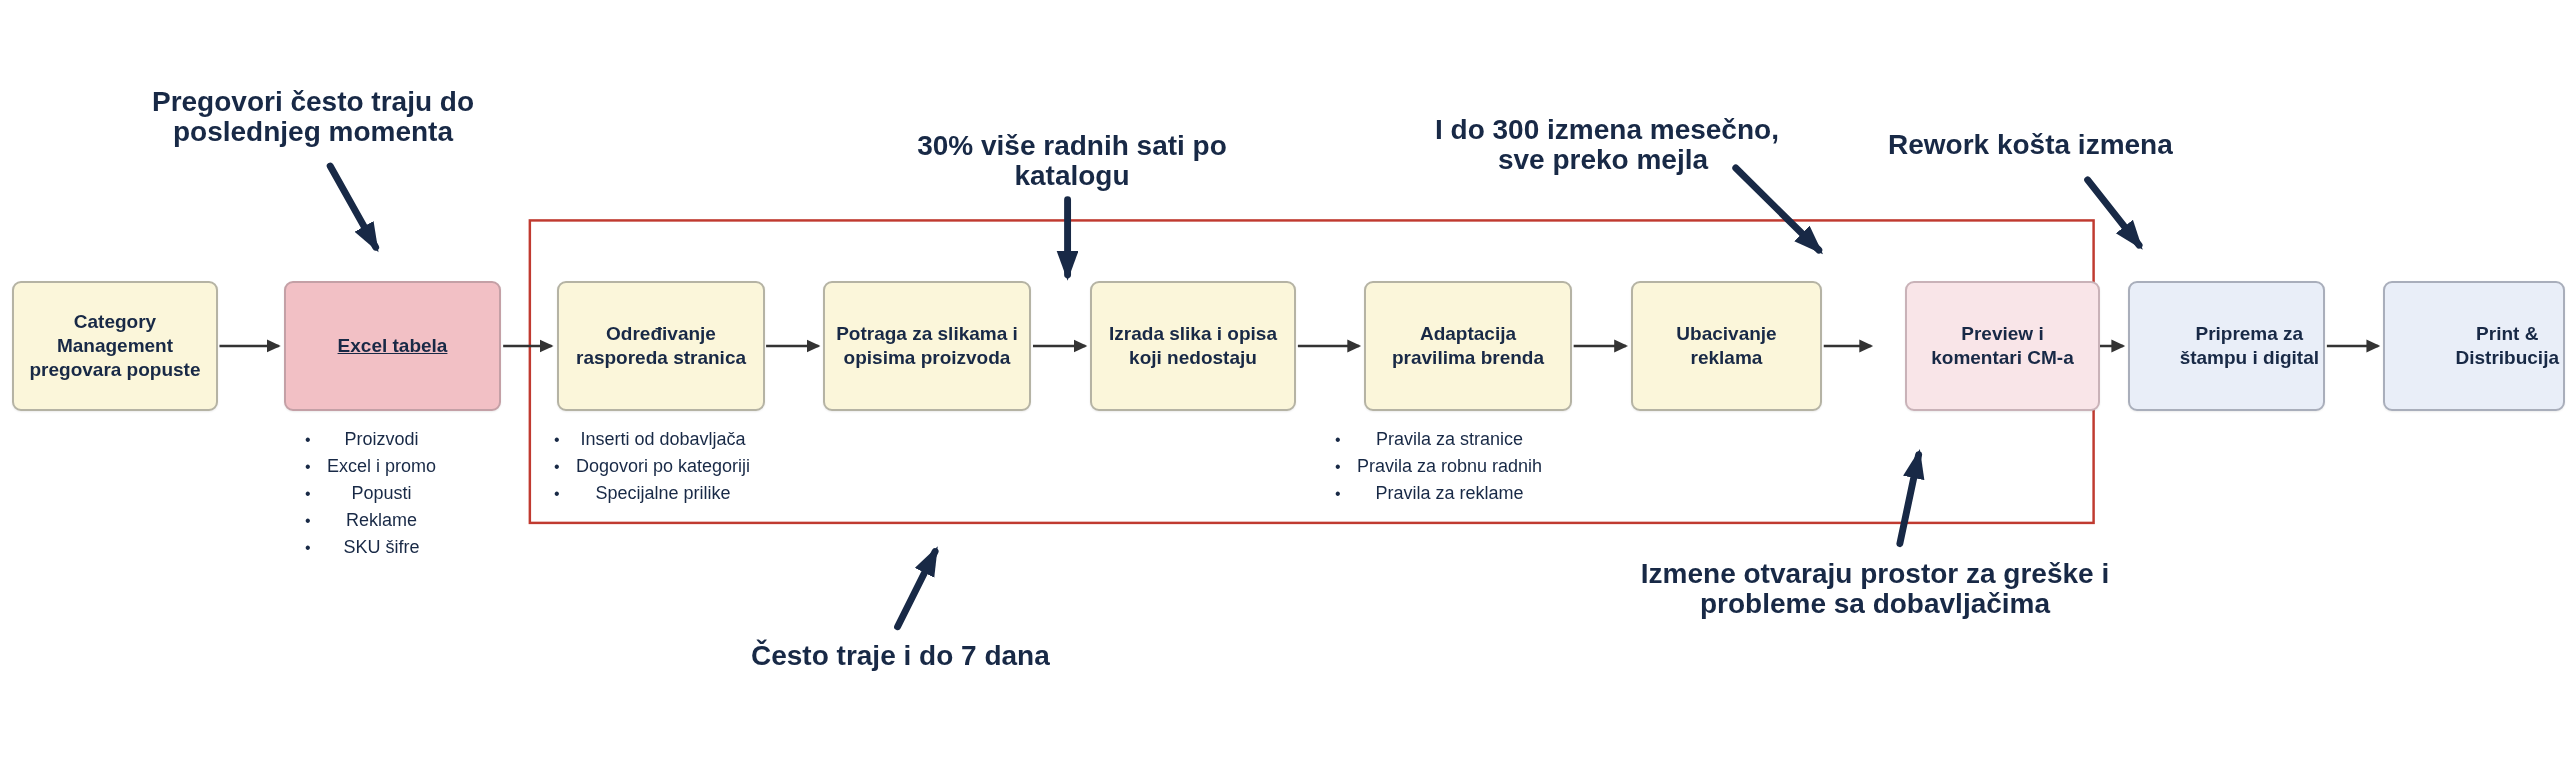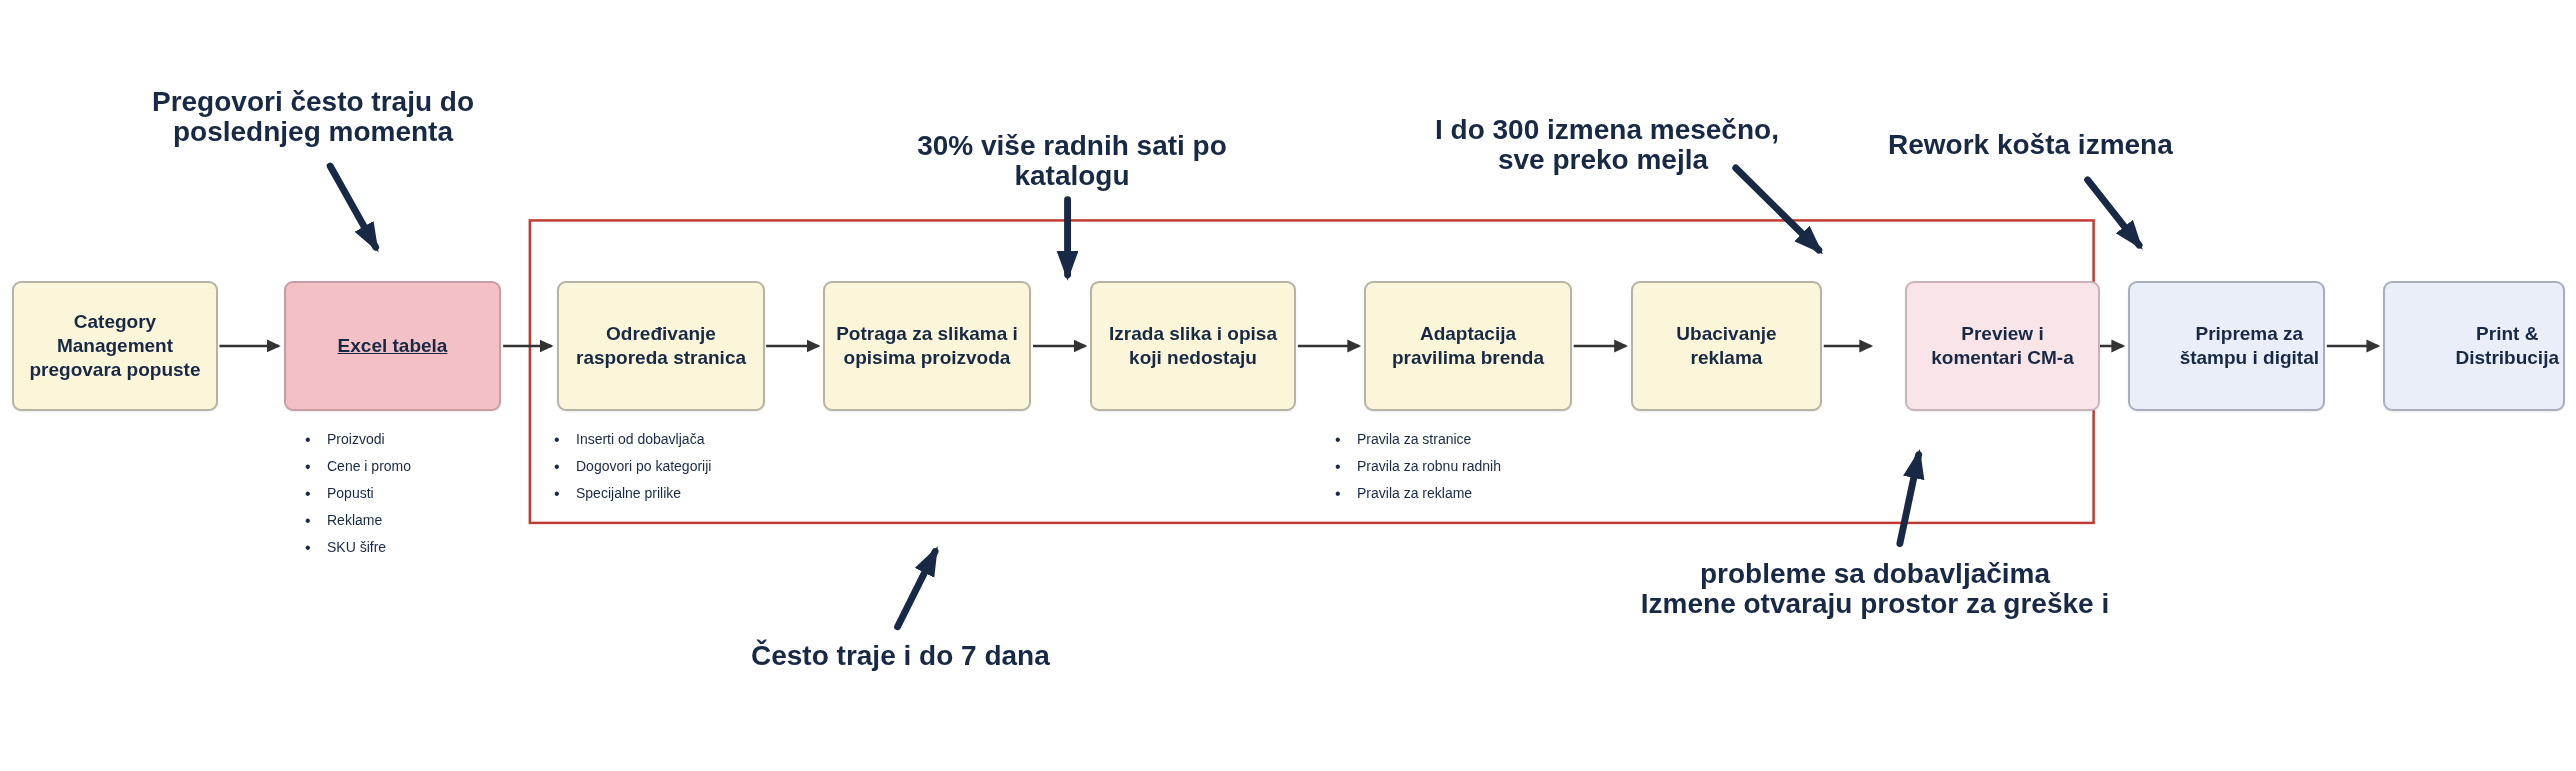--- a/index.html
+++ b/index.html
@@ -48,23 +48,24 @@
     line-height:24px;
     color:var(--navy);
     padding:0 4px;
   }
   .node-title span{display:block;}
   ul.bullets{
     position:absolute;
     top:426px;
     list-style:none;
     z-index:2;
-    font-size:14px;
+    font-size:18px;
     line-height:27px;
     color:var(--navy);
+    text-align:center;
   }
   ul.bullets li{position:relative;padding-left:27px;white-space:nowrap;}
   ul.bullets li::before{
     content:"\2022";
     position:absolute;
     left:5px;
     top:0;
     font-size:16px;
     color:var(--navy);
   }
@@ -183,21 +184,21 @@
 
   <div class="node blue" style="left:2383px;width:182px">
     <div class="node-title">
       <span>Print &amp;</span>
       <span>Distribucija</span>
     </div>
   </div>
 
   <ul class="bullets" style="left:300px">
     <li>Proizvodi</li>
-    <li>Cene i promo</li>
+    <li>Excel i promo</li>
     <li>Popusti</li>
     <li>Reklame</li>
     <li>SKU šifre</li>
   </ul>
 
   <ul class="bullets" style="left:549px">
     <li>Inserti od dobavljača</li>
     <li>Dogovori po kategoriji</li>
     <li>Specijalne prilike</li>
   </ul>
@@ -225,18 +226,18 @@
 
   <div class="annotation" style="left:1888px;top:130px;width:267px">
     <span class="ann-line">Rework košta izmena</span>
   </div>
 
   <div class="annotation" style="left:751px;top:641px;width:297px">
     <span class="ann-line">Često traje i do 7 dana</span>
   </div>
 
   <div class="annotation" style="left:1628px;top:559px;width:494px">
+    <span class="ann-line">Izmene otvaraju prostor za greške i</span>
     <span class="ann-line">probleme sa dobavljačima</span>
-    <span class="ann-line">Izmene otvaraju prostor za greške i</span>
   </div>
 
 </div>
 
 
 </body></html>

